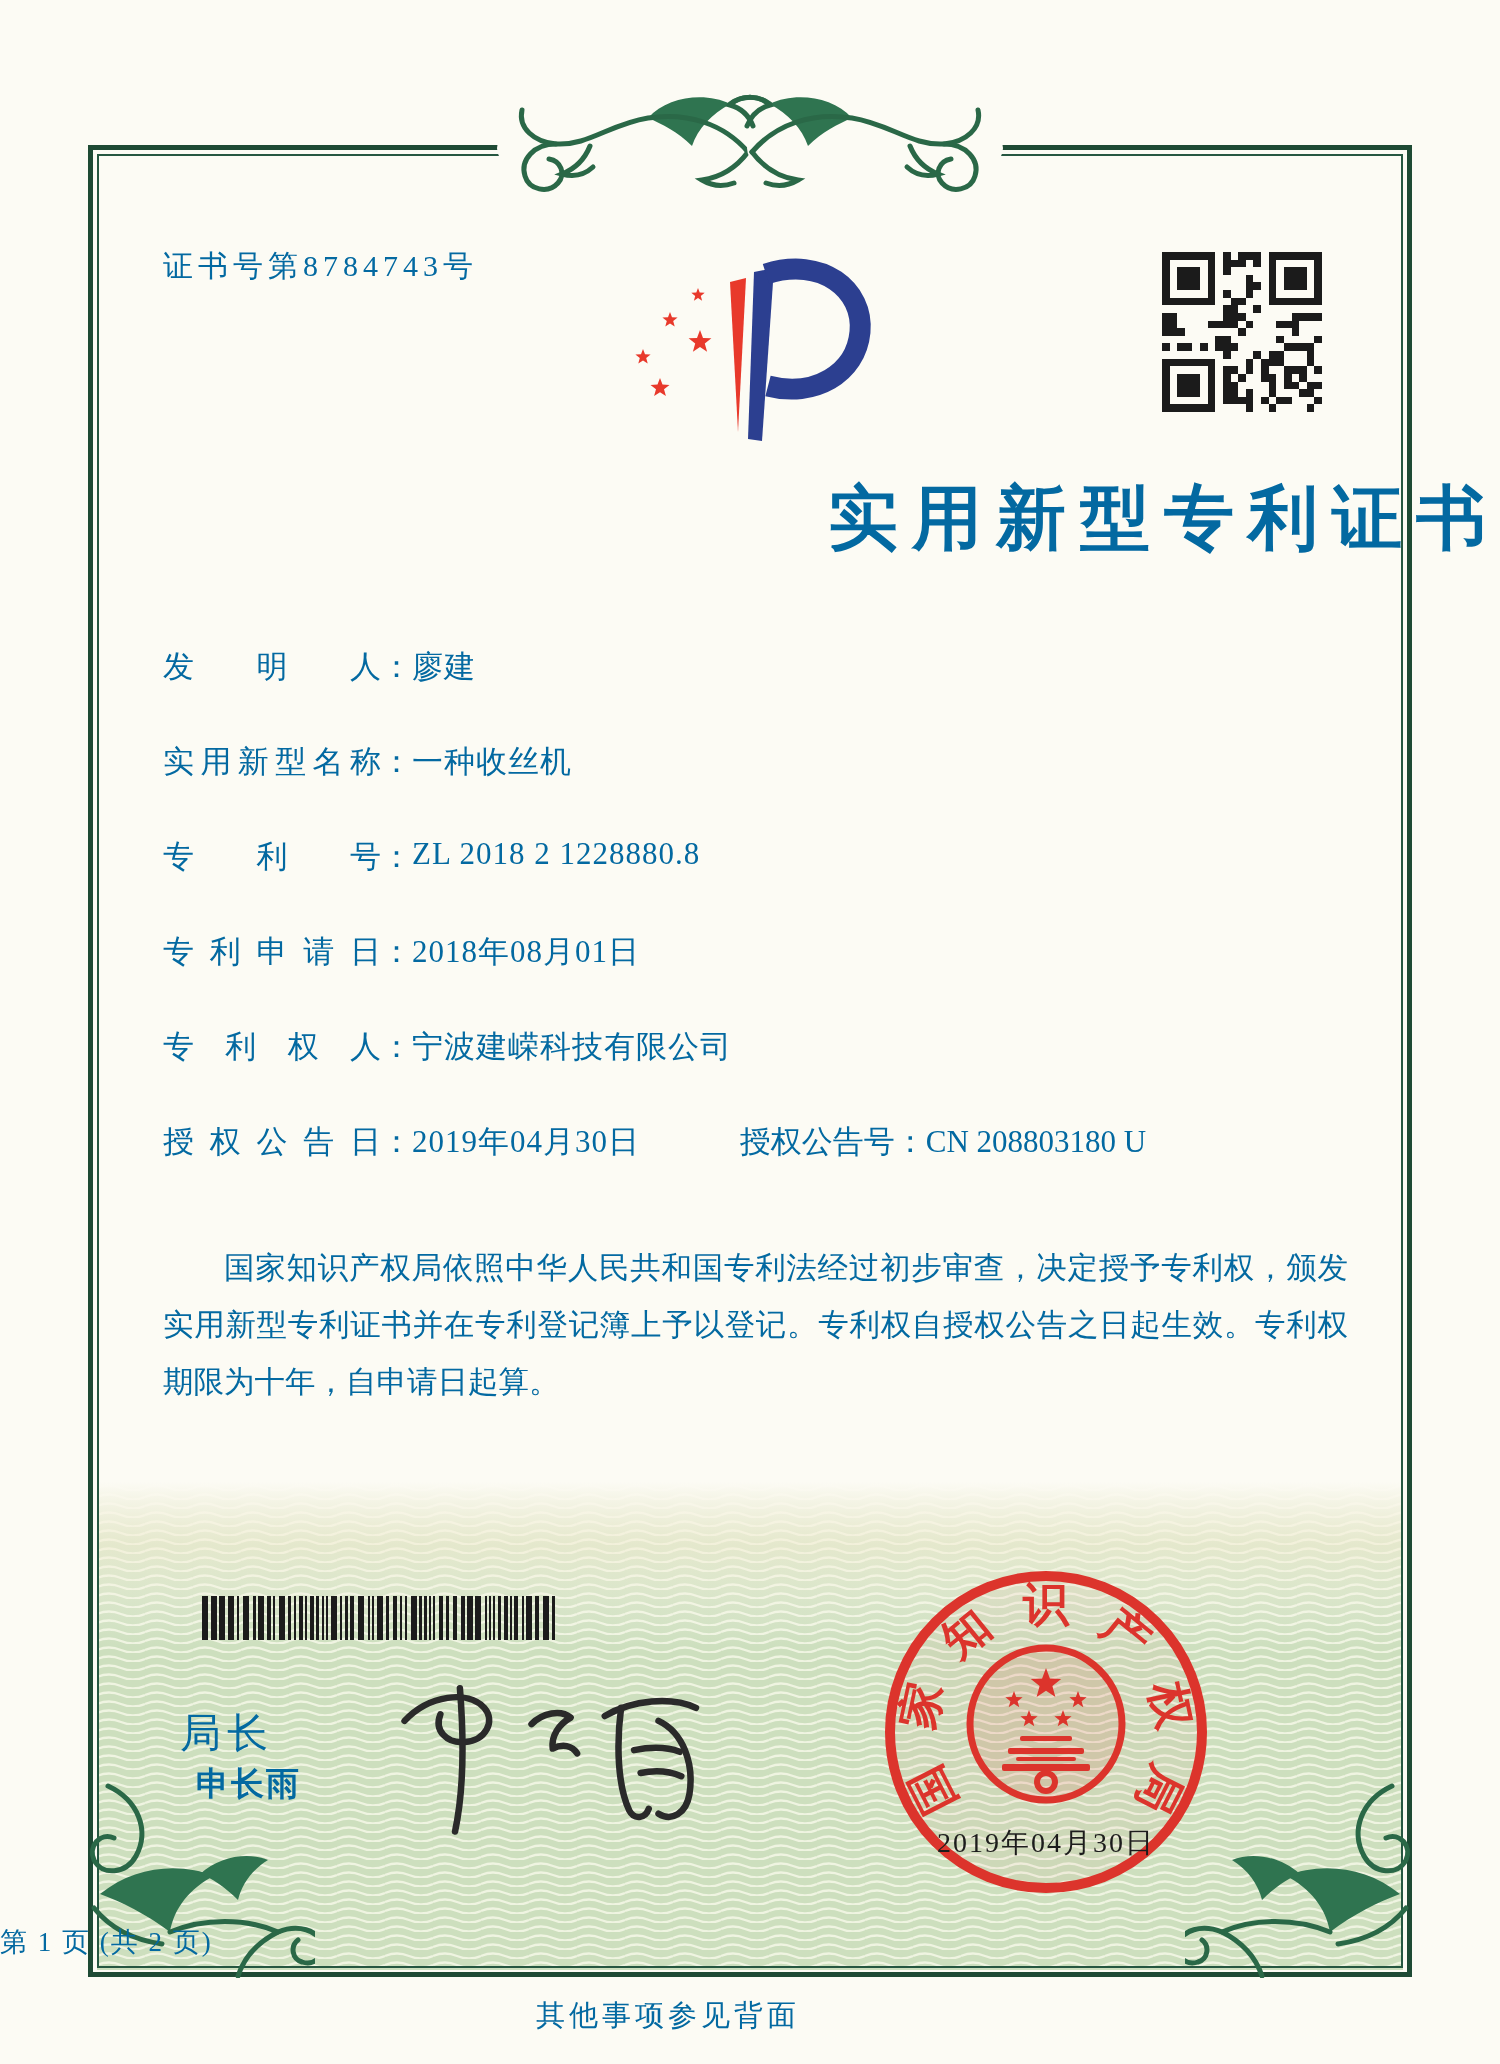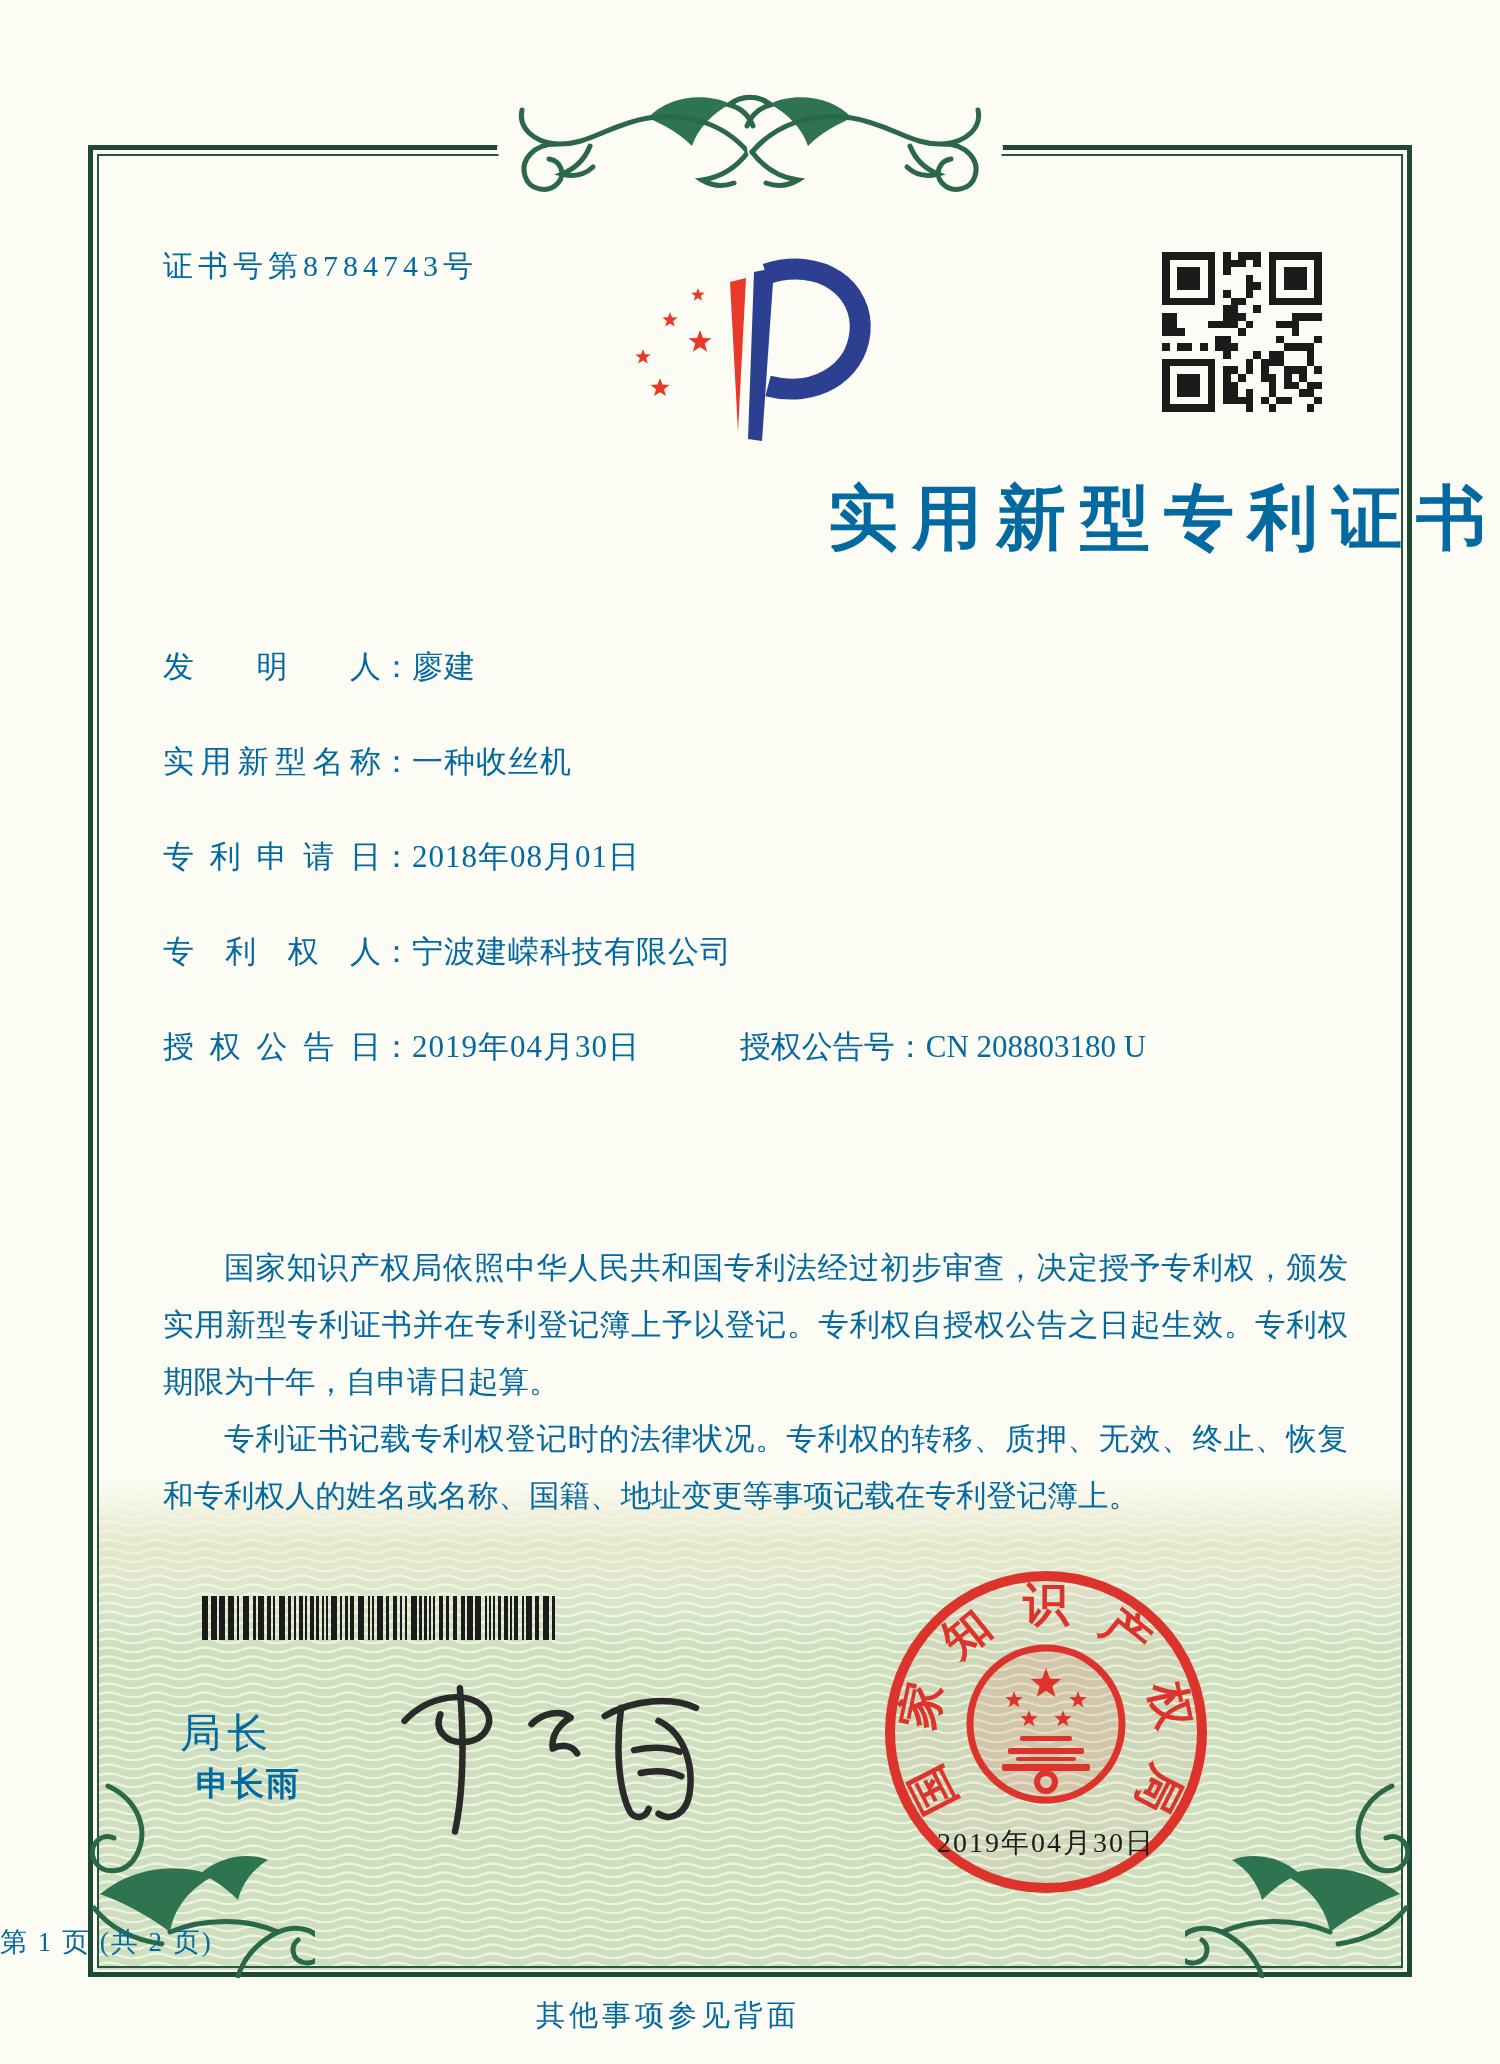--- a/index.html
+++ b/index.html
@@ -246,38 +246,40 @@
 
     <div class="fields" id="fields">
   <div class="field-row">
     <span class="f-label">发明人</span><span class="f-colon">：</span><span class="f-value">廖建</span>
   </div>
 
   <div class="field-row">
     <span class="f-label">实用新型名称</span><span class="f-colon">：</span><span class="f-value">一种收丝机</span>
   </div>
 
+  <div class="field-row">
+    <span class="f-label">专利号</span><span class="f-colon">：</span><span class="f-value">ZL 2018 2 1228880.8</span>
+  </div>
 
   <div class="field-row">
     <span class="f-label">专利申请日</span><span class="f-colon">：</span><span class="f-value">2018年08月01日</span>
   </div>
 
   <div class="field-row">
     <span class="f-label">专利权人</span><span class="f-colon">：</span><span class="f-value">宁波建嵘科技有限公司</span>
   </div>
 
 
   <div class="field-row">
     <span class="f-label">授权公告日</span><span class="f-colon">：</span><span class="f-value">2019年04月30日</span>
   <span class="pair2">授权公告号：CN 208803180 U</span></div>
 </div>
 
     <div class="body-text" id="body-text">
         <p>国家知识产权局依照中华人民共和国专利法经过初步审查，决定授予专利权，颁发实用新型专利证书并在专利登记簿上予以登记。专利权自授权公告之日起生效。专利权期限为十年，自申请日起算。</p>
-        <p>专利证书记载专利权登记时的法律状况。专利权的转移、质押、无效、终止、恢复和专利权人的姓名或名称、国籍、地址变更等事项记载在专利登记簿上。</p>
       </div>
 
     <svg class="barcode" width="358" height="44" viewBox="0 0 358 44" preserveAspectRatio="none">
       <g id="barcode-bars" fill="#1b1b1b">
           <rect x="0" y="0" width="6" height="44"></rect>
           <rect x="9" y="0" width="6" height="44"></rect>
           <rect x="17" y="0" width="6" height="44"></rect>
           <rect x="26" y="0" width="6" height="44"></rect>
           <rect x="35" y="0" width="2" height="44"></rect>
           <rect x="41" y="0" width="6" height="44"></rect>

